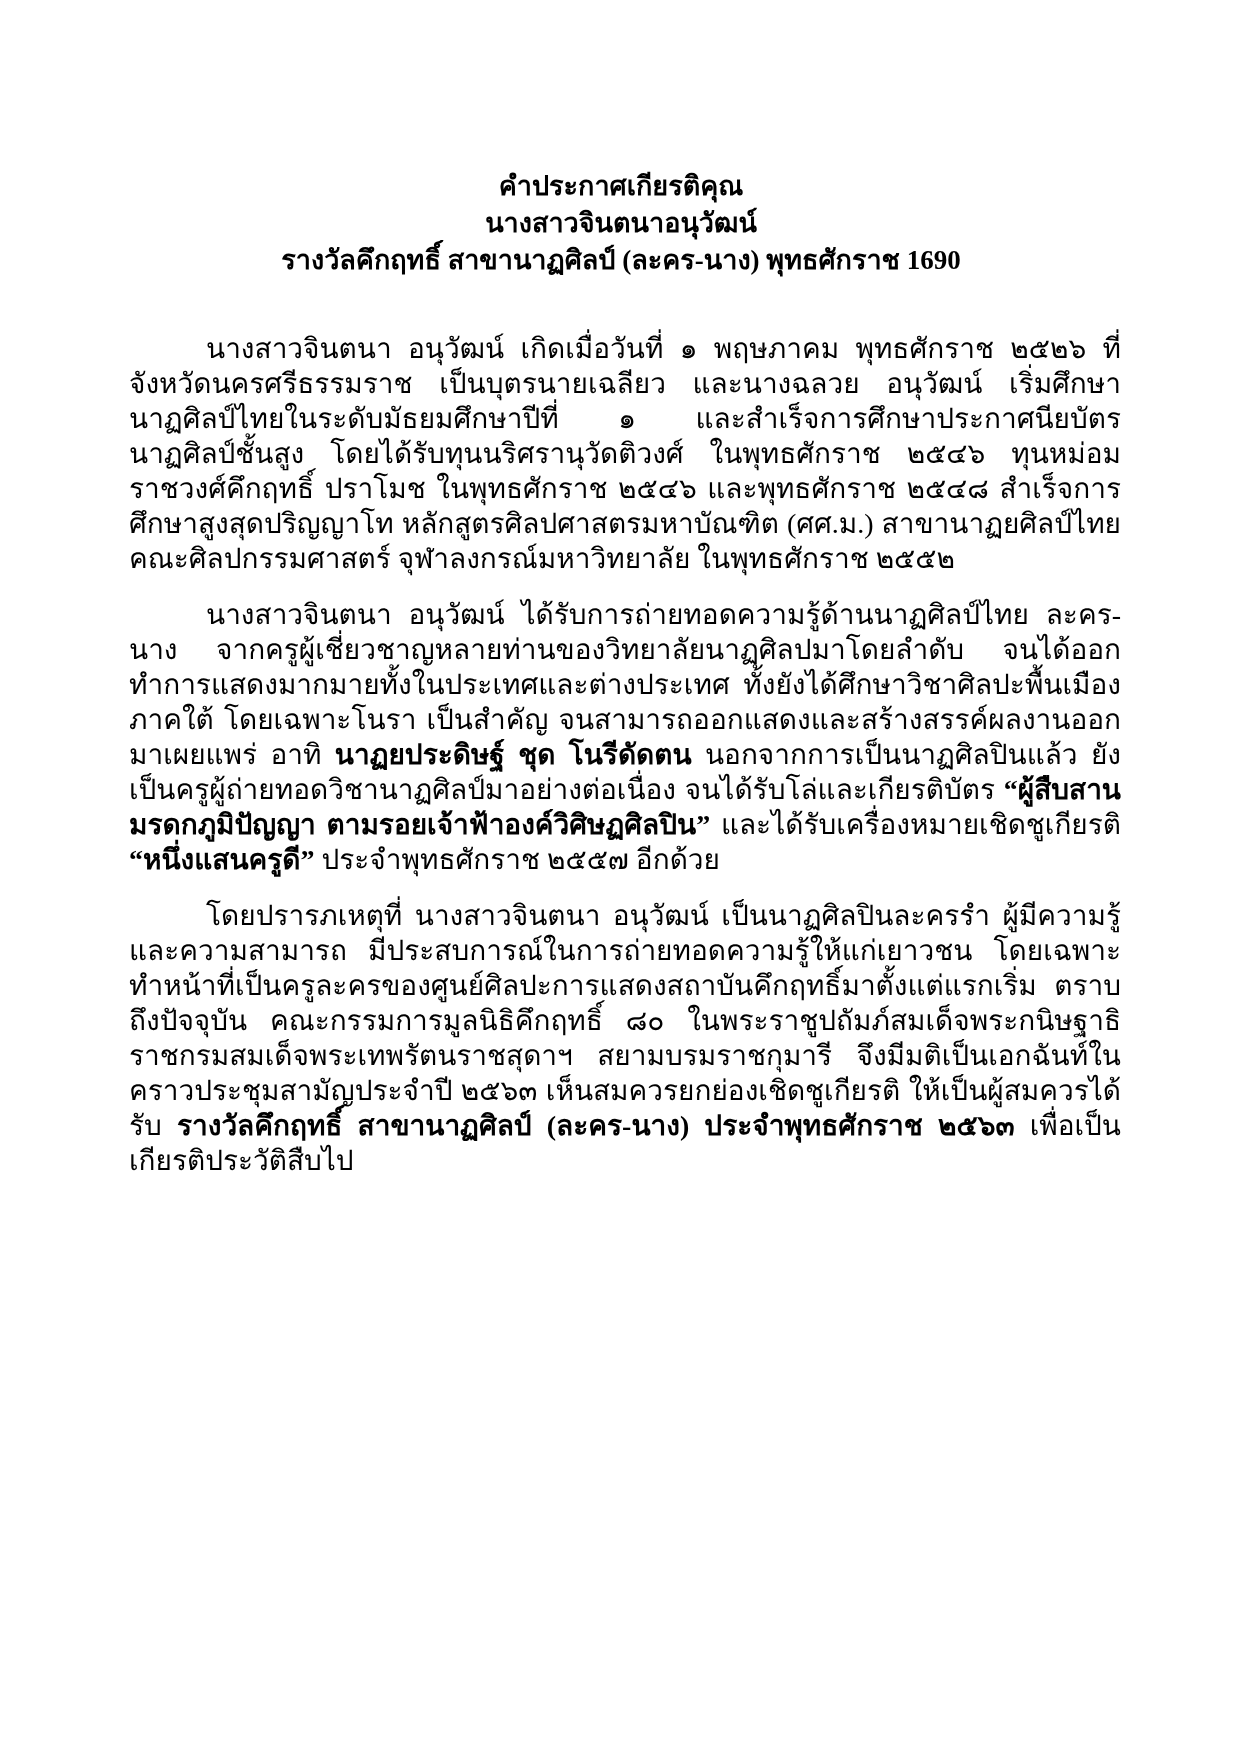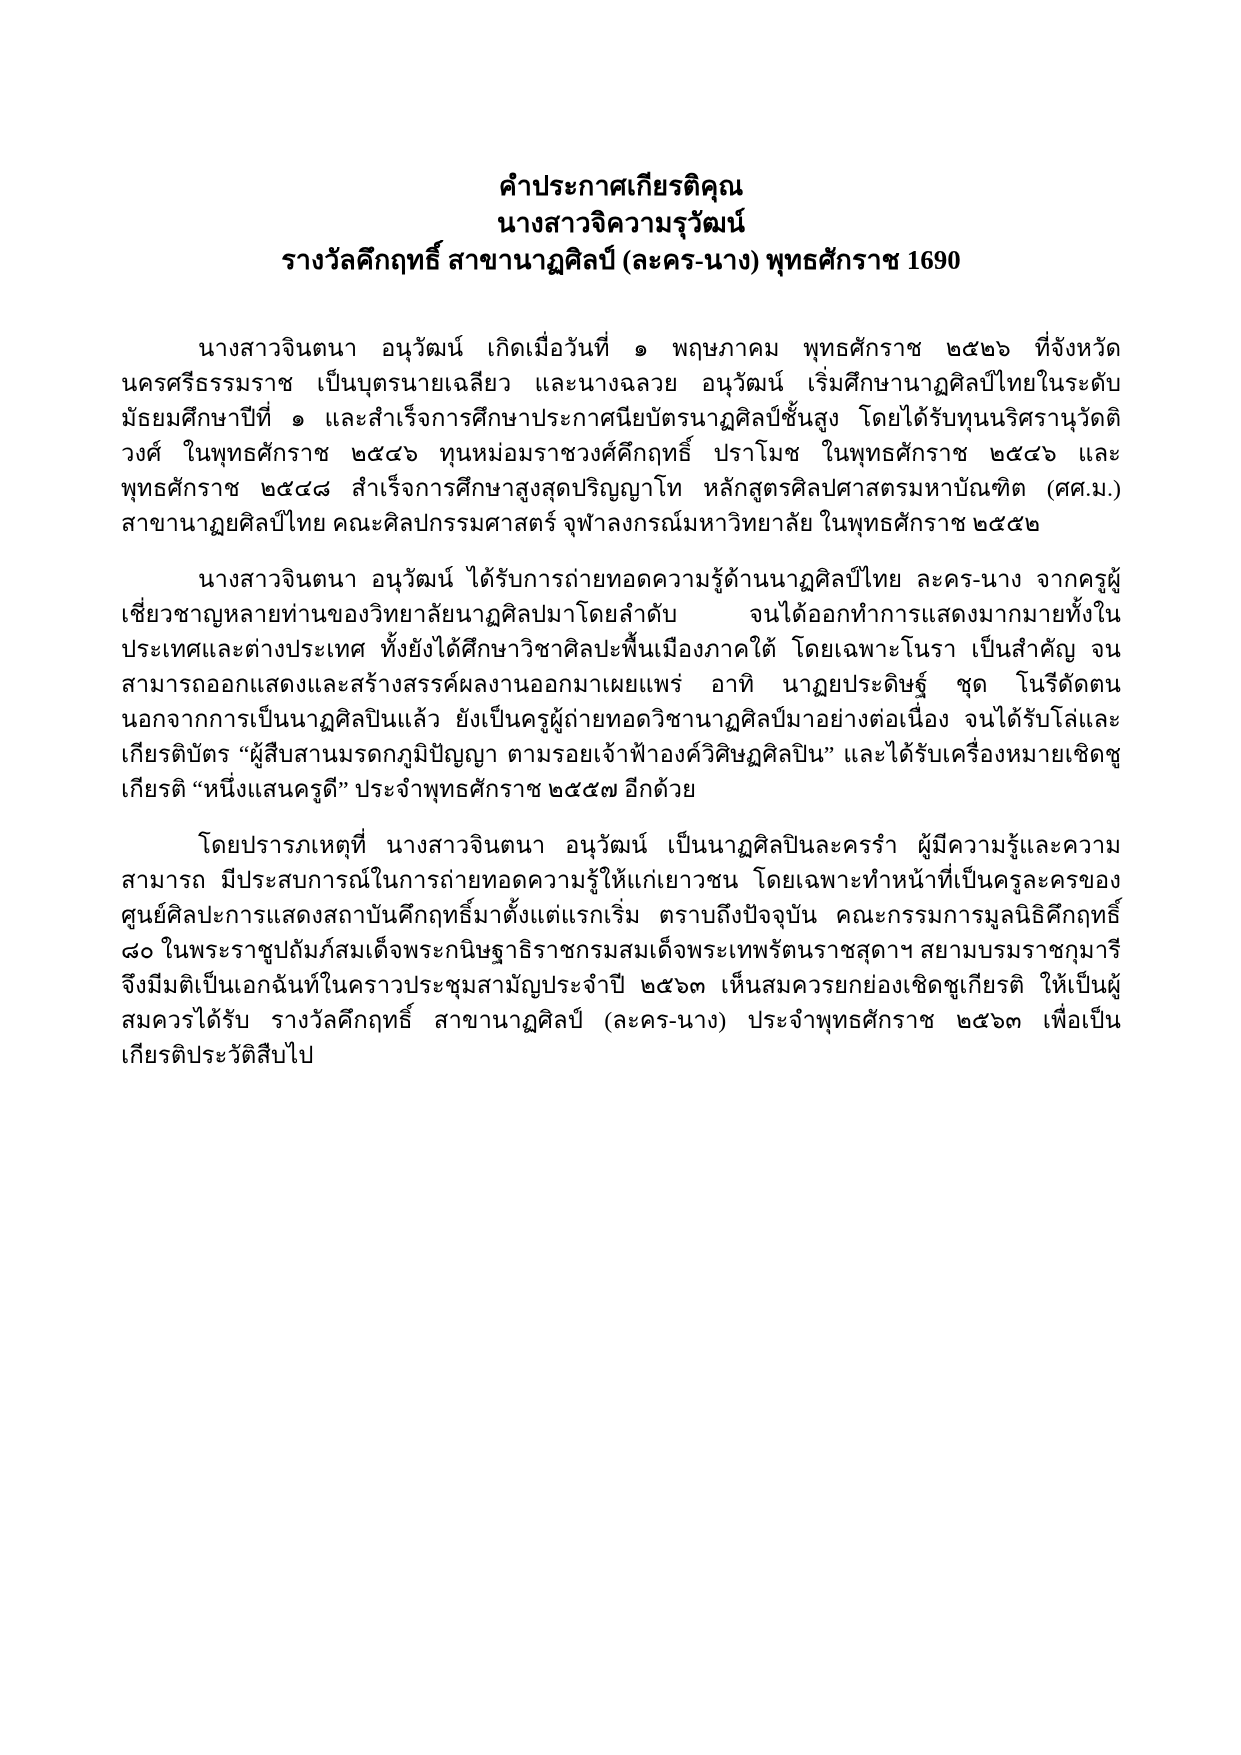--- a/index.html
+++ b/index.html
@@ -24,39 +24,40 @@
     text-align: center;
     font-weight: bold;
     font-size: 27px;
     line-height: 37px;
   }
   .title-line {
     white-space: nowrap;
   }
   .document-body {
     margin-top: 52px;
-    font-size: 24px;
+    font-size: 28px;
     line-height: 35px;
     text-align: justify;
+    margin-left: 8px;
   }
   .document-body p {
     margin: 0 0 21px 0;
     text-indent: 77px;
   }
   .seg-bold {
-    font-weight: normal;
+    font-weight: bold;
   }
 </style>
 </head>
 <body>
 
 <div class="page">
   <div class="title-block">
     <div class="title-line">คำประกาศเกียรติคุณ</div>
-    <div class="title-line">นางสาวจิความรุวัฒน์</div>
+    <div class="title-line">นางสาวจินตนาอนุวัฒน์</div>
     <div class="title-line">รางวัลคึกฤทธิ์ สาขานาฏศิลป์ (ละคร-นาง) พุทธศักราช 1690</div>
   </div>
   <div class="document-body">
       <p><span>นางสาวจินตนา อนุวัฒน์  เกิดเมื่อวันที่ ๑ พฤษภาคม พุทธศักราช ๒๕๒๖ ที่จังหวัดนครศรีธรรมราช  เป็นบุตรนายเฉลียว และนางฉลวย อนุวัฒน์  เริ่มศึกษานาฏศิลป์ไทยในระดับมัธยมศึกษาปีที่ ๑ และสำเร็จการศึกษาประกาศนียบัตรนาฏศิลป์ชั้นสูง โดยได้รับทุนนริศรานุวัดติวงศ์ ในพุทธศักราช ๒๕๔๖ ทุนหม่อมราชวงศ์คึกฤทธิ์ ปราโมช ในพุทธศักราช ๒๕๔๖  และพุทธศักราช ๒๕๔๘   สำเร็จการศึกษาสูงสุดปริญญาโท หลักสูตรศิลปศาสตรมหาบัณฑิต (ศศ.ม.)  สาขานาฏยศิลป์ไทย คณะศิลปกรรมศาสตร์ จุฬาลงกรณ์มหาวิทยาลัย ในพุทธศักราช ๒๕๕๒</span></p>
       <p><span>นางสาวจินตนา  อนุวัฒน์  ได้รับการถ่ายทอดความรู้ด้านนาฏศิลป์ไทย ละคร-นาง จากครูผู้เชี่ยวชาญหลายท่านของวิทยาลัยนาฏศิลปมาโดยลำดับ  จนได้ออกทำการแสดงมากมายทั้งในประเทศและต่างประเทศ  ทั้งยังได้ศึกษาวิชาศิลปะพื้นเมืองภาคใต้ โดยเฉพาะโนรา เป็นสำคัญ  จนสามารถออกแสดงและสร้างสรรค์ผลงานออกมาเผยแพร่ อาทิ </span><span class="seg-bold">นาฏยประดิษฐ์ ชุด โนรีดัดตน</span><span>    นอกจากการเป็นนาฏศิลปินแล้ว ยังเป็นครูผู้ถ่ายทอดวิชานาฏศิลป์มาอย่างต่อเนื่อง จนได้รับโล่และเกียรติบัตร </span><span class="seg-bold">“ผู้สืบสานมรดกภูมิปัญญา ตามรอยเจ้าฟ้าองค์วิศิษฏศิลปิน”</span><span> และได้รับเครื่องหมายเชิดชูเกียรติ </span><span class="seg-bold">“หนึ่งแสนครูดี”</span><span> ประจำพุทธศักราช ๒๕๕๗ อีกด้วย</span></p>
       <p><span>โดยปรารภเหตุที่ นางสาวจินตนา อนุวัฒน์ เป็นนาฏศิลปินละครรำ ผู้มีความรู้และความสามารถ  มีประสบการณ์ในการถ่ายทอดความรู้ให้แก่เยาวชน   โดยเฉพาะทำหน้าที่เป็นครูละครของศูนย์ศิลปะการแสดงสถาบันคึกฤทธิ์มาตั้งแต่แรกเริ่ม ตราบถึงปัจจุบัน  คณะกรรมการมูลนิธิคึกฤทธิ์ ๘๐ ในพระราชูปถัมภ์สมเด็จพระกนิษฐาธิราชกรมสมเด็จพระเทพรัตนราชสุดาฯ  สยามบรมราชกุมารี  จึงมีมติเป็นเอกฉันท์ในคราวประชุมสามัญประจำปี ๒๕๖๓ เห็นสมควรยกย่องเชิดชูเกียรติ ให้เป็นผู้สมควรได้รับ </span><span class="seg-bold">รางวัลคึกฤทธิ์  สาขานาฏศิลป์ (ละคร-นาง) ประจำพุทธศักราช ๒๕๖๓</span><span>  เพื่อเป็นเกียรติประวัติสืบไป</span></p>
     </div>
 </div>
 
 </body></html>

